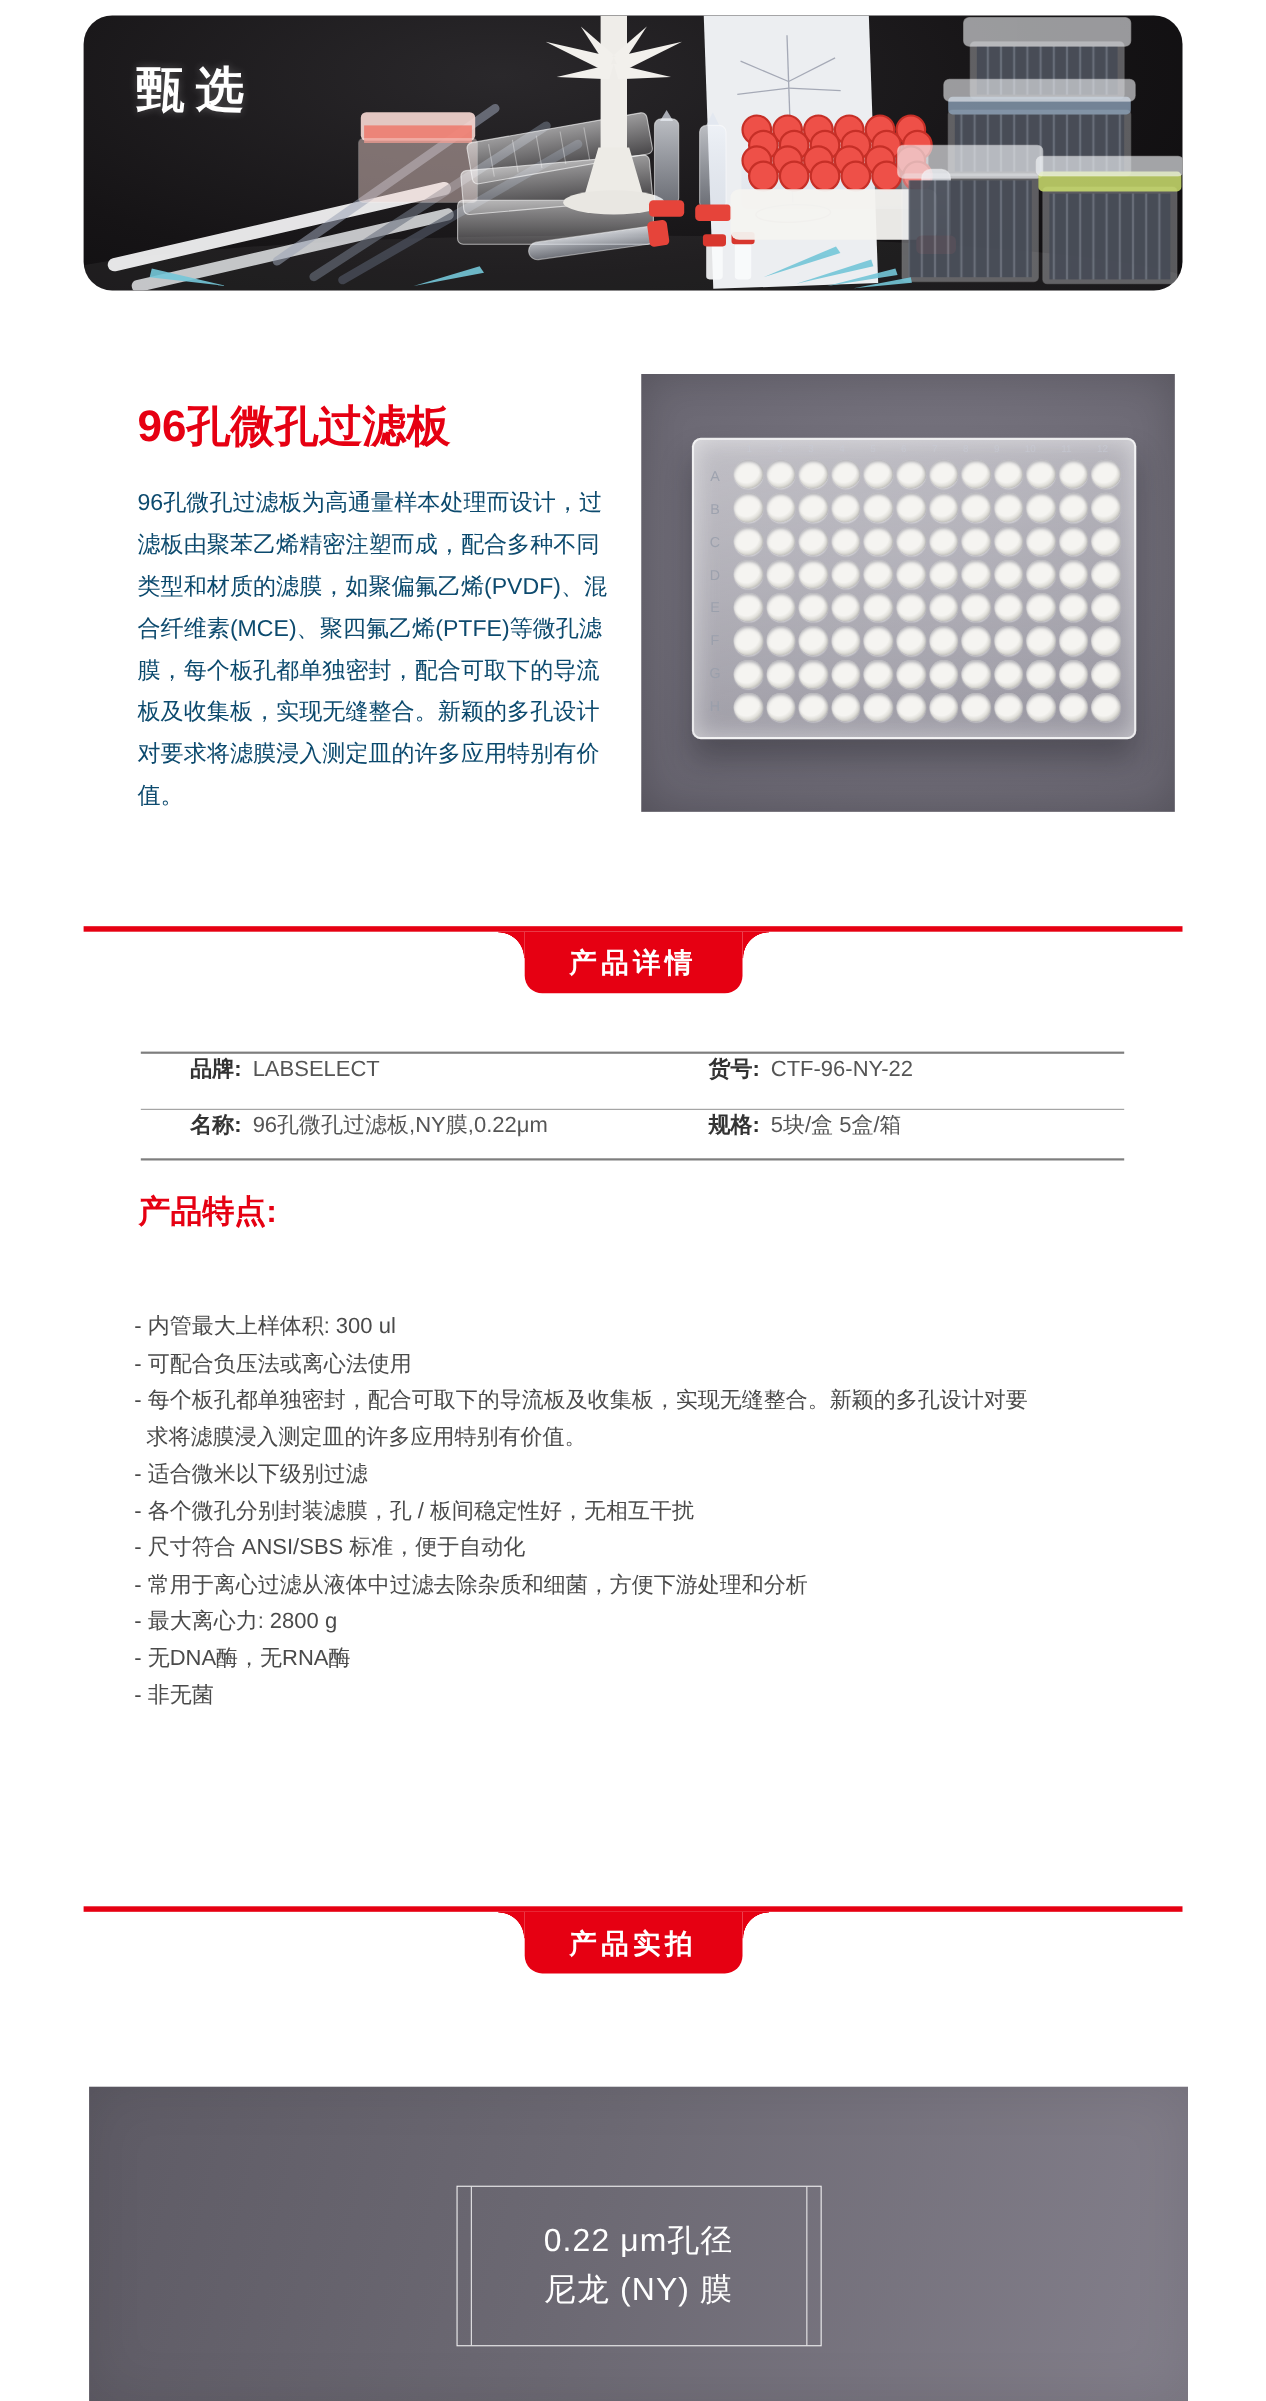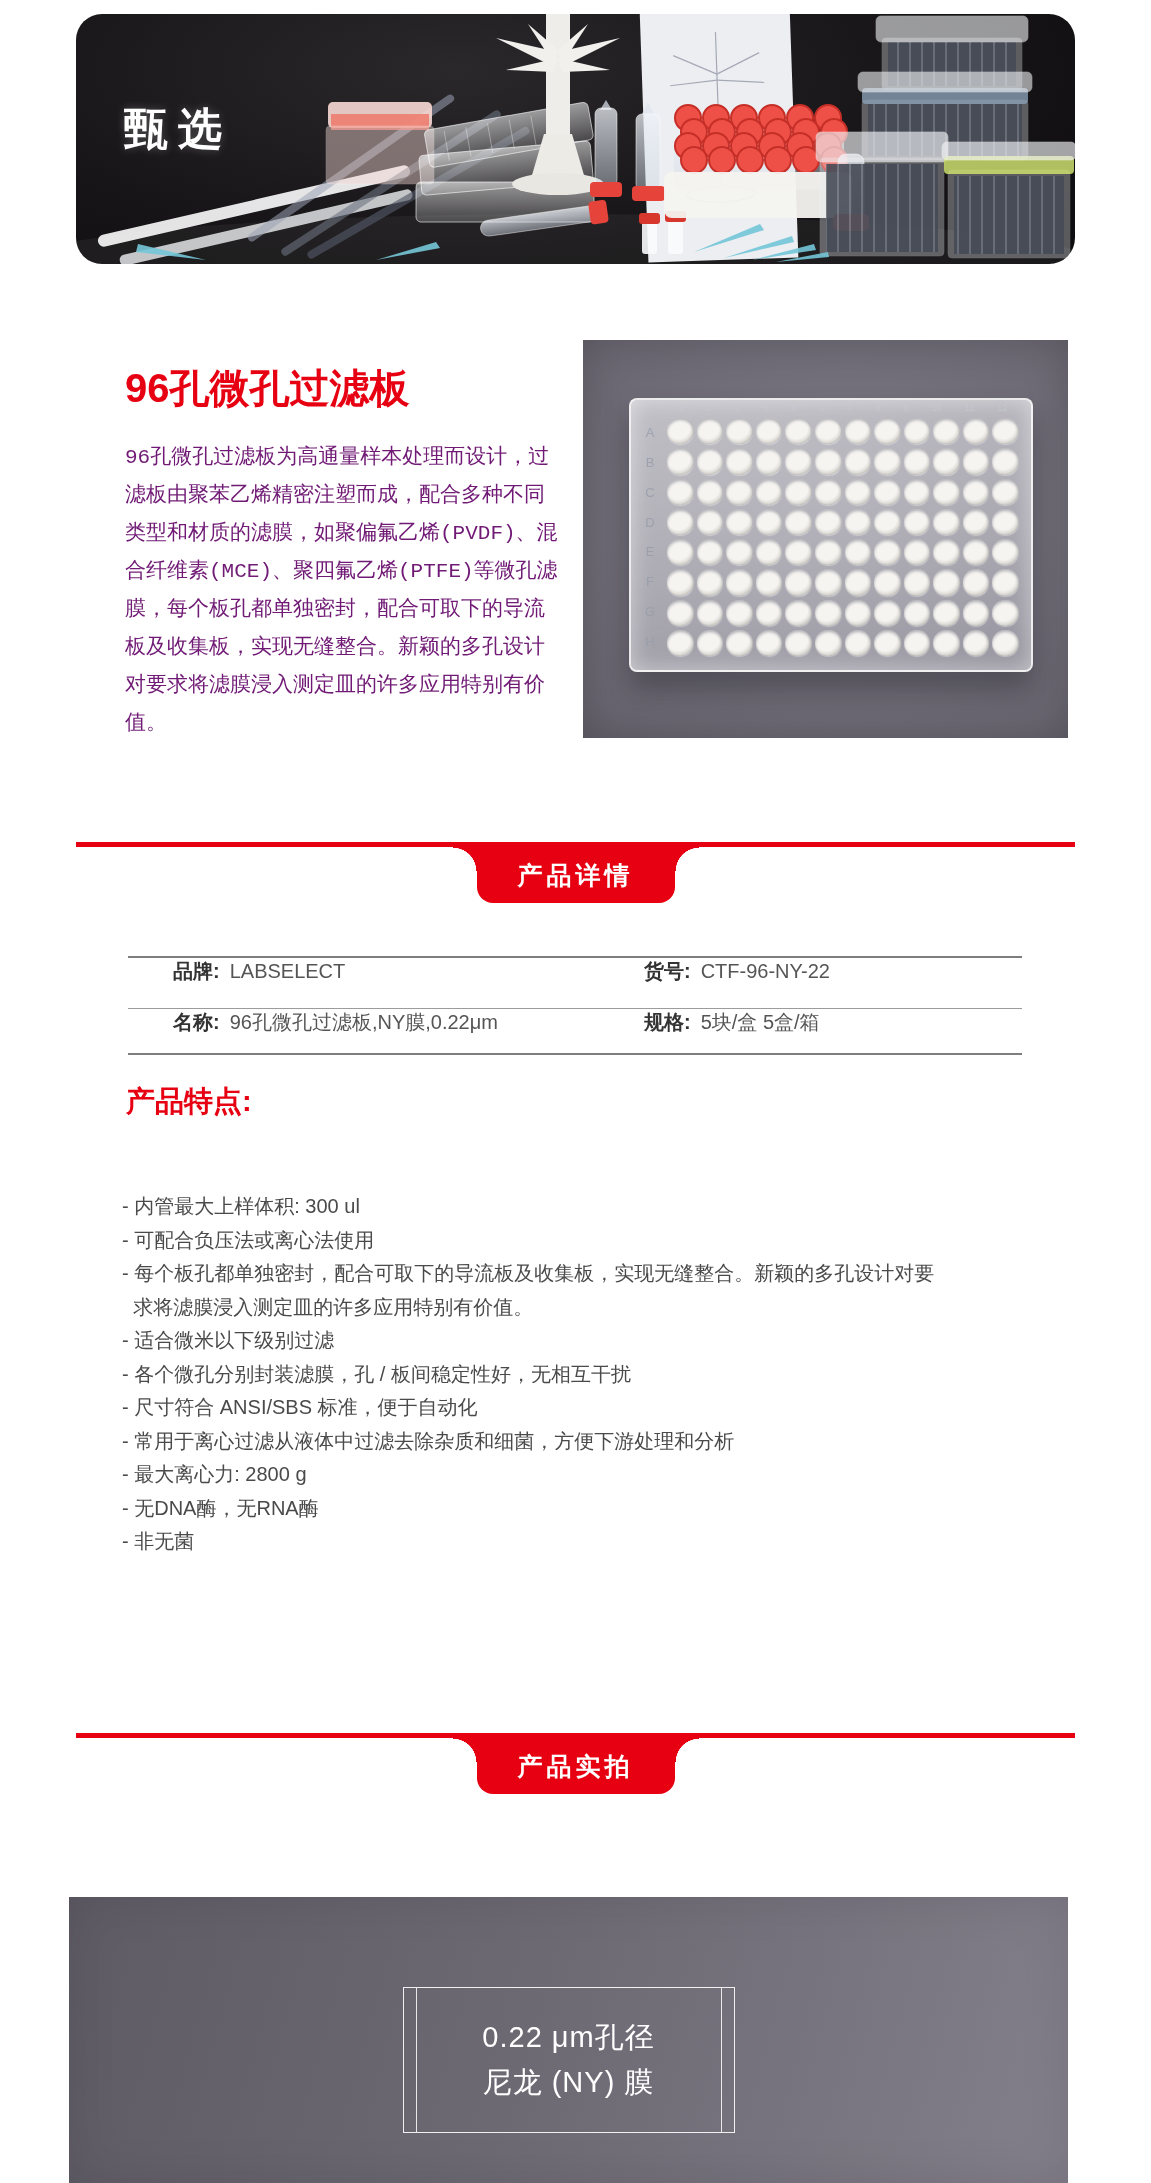--- a/index.html
+++ b/index.html
@@ -6,26 +6,26 @@
   * { box-sizing:border-box; }
   html,body { margin:0; padding:0; background:#ffffff; }
   body { font-family:"Liberation Sans","DejaVu Sans",sans-serif; }
   .page { position:relative; width:1151px; height:2183px; margin:0 auto; background:#fff; overflow:hidden; }
 
   
   .banner { position:absolute; left:76px; top:14px; width:999px; height:250px; border-radius:26px; overflow:hidden;
             background:radial-gradient(95% 140% at 38% 22%, #2a282b 0%, #161416 52%, #0a090b 100%); }
   .banner-art { position:absolute; inset:0; width:100%; height:100%; }
   .logo { position:absolute; left:48px; top:38px; font-size:44px; font-weight:bold; color:#ffffff;
-          letter-spacing:10px; text-shadow:0 0 8px rgba(255,255,255,.25);margin-top:48px; }
+          letter-spacing:10px; text-shadow:0 0 8px rgba(255,255,255,.25); }
 
   
   .intro-text { position:absolute; left:125px; top:366px; width:436px; }
   .title { margin:0; font-size:40px; line-height:44px; font-weight:bold; color:var(--accent); }
-  .desc { margin:29px 0 0 0; font-size:21px; line-height:38px; color:#701a75;font-family:Liberation Mono, monospace; }
+  .desc { margin:29px 0 0 0; font-size:21px; line-height:38px; color:#0c4a6e; }
 
   .product-photo { position:absolute; left:583px; top:340px; width:485px; height:398px; margin:0;
                    background:radial-gradient(120% 115% at 55% 42%, #7b7883 0%, #6a6772 55%, #575460 100%);
                    box-shadow:inset 0 0 40px rgba(0,0,0,.18); }
   .plate { position:absolute; left:46px; top:58px; width:404px; height:274px; border-radius:8px;
            background:linear-gradient(165deg, rgba(248,248,251,.60), rgba(221,221,230,.36));
            border:2px solid rgba(255,255,255,.8);
            box-shadow:0 18px 28px rgba(18,18,26,.32), inset 0 0 22px rgba(255,255,255,.5); }
   .plate-col-labels { position:absolute; top:3px; left:36px; right:12px; display:flex; justify-content:space-around;
                       font-size:9px; color:rgba(200,204,214,.6); }
@@ -58,21 +58,21 @@
   .spec-cell.c1 { flex:1; padding-left:10px; }
   .spec-label { font-weight:bold; color:#333333; margin-right:10px; }
   .spec-value { color:#555555; }
 
   
   .features-heading { position:absolute; left:126px; top:1082px; margin:0; font-size:29px; font-weight:bold; color:var(--accent); }
   .feature-list { position:absolute; left:122px; top:1190px; width:905px; margin:0; padding:0; list-style:none; }
   .feature-list li { font-size:20px; line-height:33.5px; color:#4a4a4a; white-space:pre-wrap; }
 
   
-  .photo-strip { position:absolute; left:69px; top:1897px; width:999px; height:286px;
+  .photo-strip { position:absolute; left:81px; top:1897px; width:999px; height:286px;
                  background:linear-gradient(105deg, #5e5b65 0%, #6c6973 45%, #837f8b 100%);
                  box-shadow:inset 0 0 50px rgba(0,0,0,.10); }
   .plaque { position:absolute; left:50%; top:90px; transform:translateX(-50%); width:332px; height:146px;
             border:1px solid rgba(255,255,255,.9); display:flex; flex-direction:column; align-items:center; justify-content:center; }
   .plaque::before { content:""; position:absolute; top:0; bottom:0; left:12px; border-left:1px solid rgba(255,255,255,.85); }
   .plaque::after  { content:""; position:absolute; top:0; bottom:0; right:12px; border-right:1px solid rgba(255,255,255,.85); }
   .plaque-line { color:#ffffff; font-size:29px; line-height:45px; letter-spacing:1px; text-align:center; }
 </style>
 </head>
 <body>

